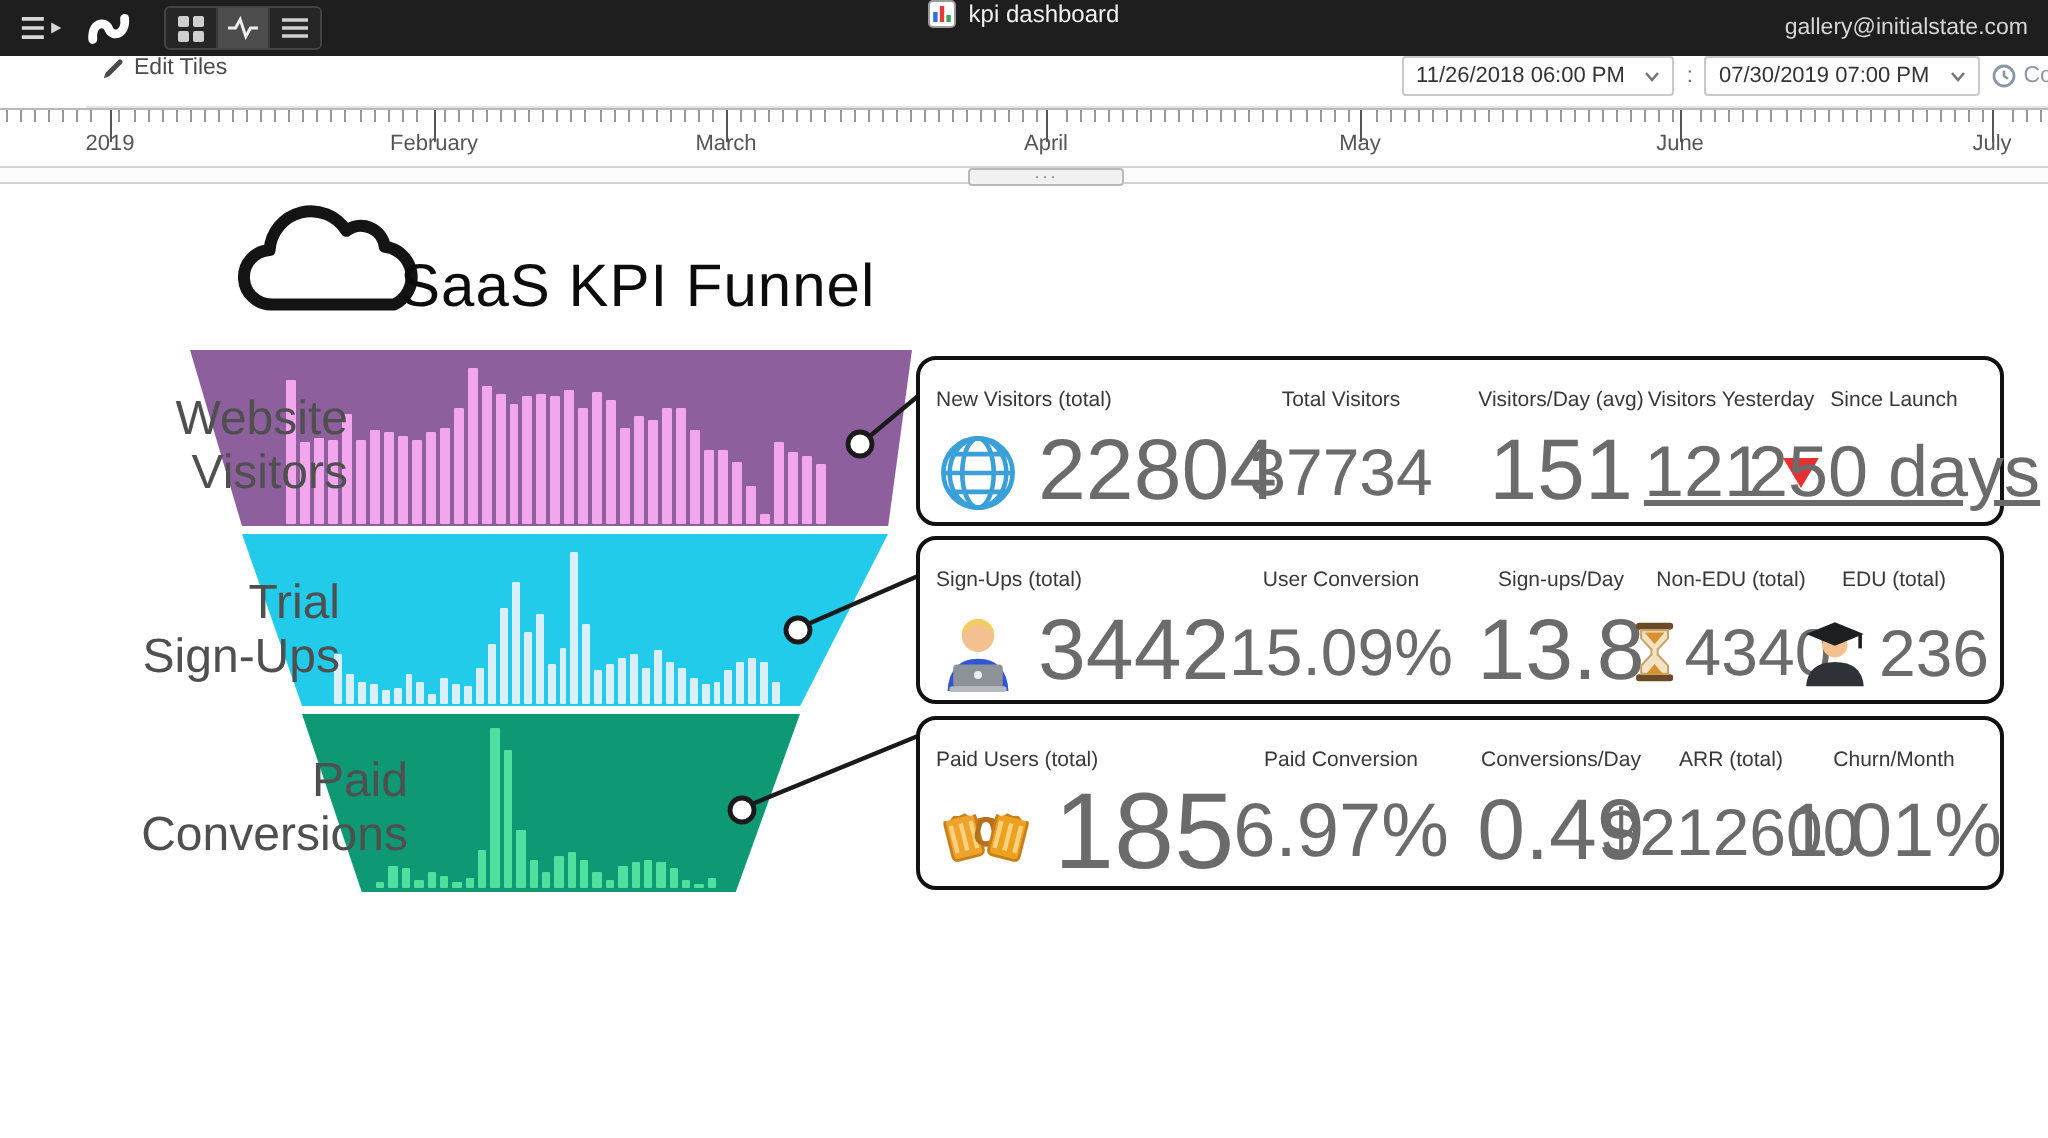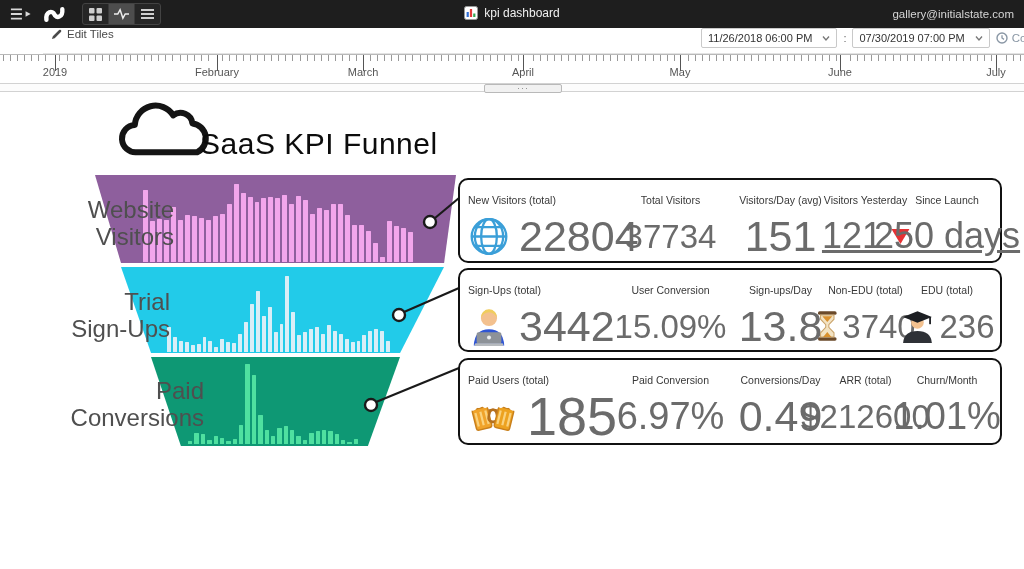--- a/index.html
+++ b/index.html
@@ -8,21 +8,21 @@
 
   
   .topbar{position:absolute;left:0;top:0;width:1024px;height:28px;background:#1e1e1e;
           display:flex;align-items:center;padding:0 10px;box-sizing:border-box;gap:10px;}
   .viewbtns{display:flex;border:1px solid #434343;border-radius:3px;overflow:hidden;background:#262626;}
   .viewbtn{width:25px;height:20px;display:flex;align-items:center;justify-content:center;
            border-right:1px solid #3a3a3a;cursor:pointer;}
   .viewbtn:last-child{border-right:0;}
   .viewbtn.active{background:#4d4d4d;}
   .topbar-center{position:absolute;left:0;right:0;top:0;height:20px;display:flex;
-                 align-items:flex-end;justify-content:center;gap:6px;pointer-events:none;}
+                 align-items:flex-start;justify-content:center;gap:6px;pointer-events:none;}
   .topbar-title{color:#f0f0f0;font-size:12px;}
   .topbar-account{margin-left:auto;color:#d6d6d6;font-size:11.5px;}
 
   
   .toolbar{position:absolute;left:0;top:28px;width:1024px;height:26px;background:#fff;
            border-bottom:1px solid #e3e3e3;display:flex;align-items:flex-start;
            padding:0 8px;box-sizing:border-box;margin-left:43px;}
   .edit-tiles{display:flex;align-items:center;gap:5px;color:#4a4a4a;font-size:11.5px;cursor:pointer;}
   .range{margin-left:auto;display:flex;align-items:center;gap:6px;}
   .datebox{display:flex;align-items:center;gap:10px;border:1px solid #c9c9c9;border-radius:2px;
@@ -596,21 +596,21 @@
         <div class="v c3">
           <div class="vwrap">
             <span class="icon">
               <svg width="23" height="31" viewBox="0 0 22 30">
                 <rect x="2" y="0.8" width="18" height="3.4" rx="1.6" fill="#6b4a2a"></rect>
                 <rect x="2" y="25.8" width="18" height="3.4" rx="1.6" fill="#6b4a2a"></rect>
                 <path d="M4.5,4.4 h13 v4 l-5,5.4 v2.4 l5,5.4 v4 h-13 v-4 l5,-5.4 v-2.4 l-5,-5.4 z" fill="#f3e3c3" stroke="#caa36a"></path>
                 <path d="M7,25.6 l4,-4.8 4,4.8 z M6.2,5.6 h9.6 l-4.8,5.6 z" fill="#d9912f"></path>
               </svg>
             </span>
-            <span class="num s-lg">3740</span>
+            <span class="num s-lg">4340</span>
           </div>
         </div>
         <div class="v c4">
           <div class="vwrap">
             <span class="icon">
               <svg width="36" height="36" viewBox="0 0 40 40">
                 <path d="M4,39 q1,-13.5 16,-13.5 q15,0 16,13.5 z" fill="#2e3136"></path>
                 <circle cx="20" cy="16" r="7" fill="#f3c18f"></circle>
                 <path d="M4,10 L20,3.5 L36,10 L20,16.5 Z" fill="#1d1f23"></path>
                 <rect x="33" y="10" width="2" height="8" fill="#1d1f23"></rect>

